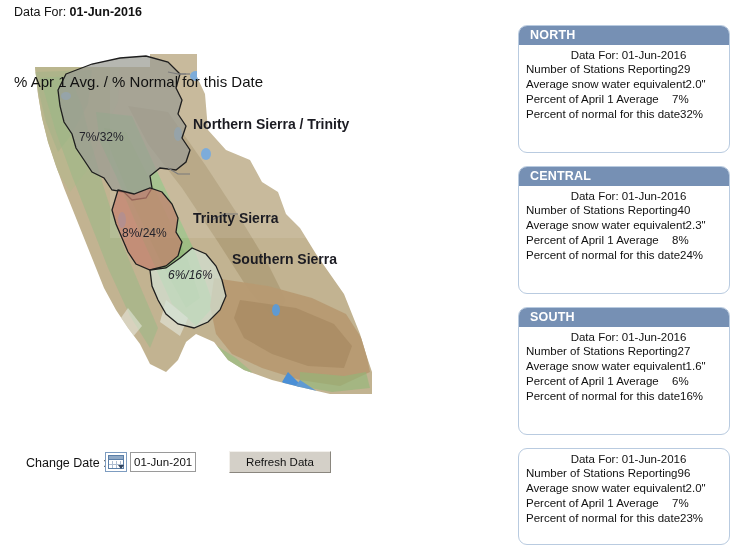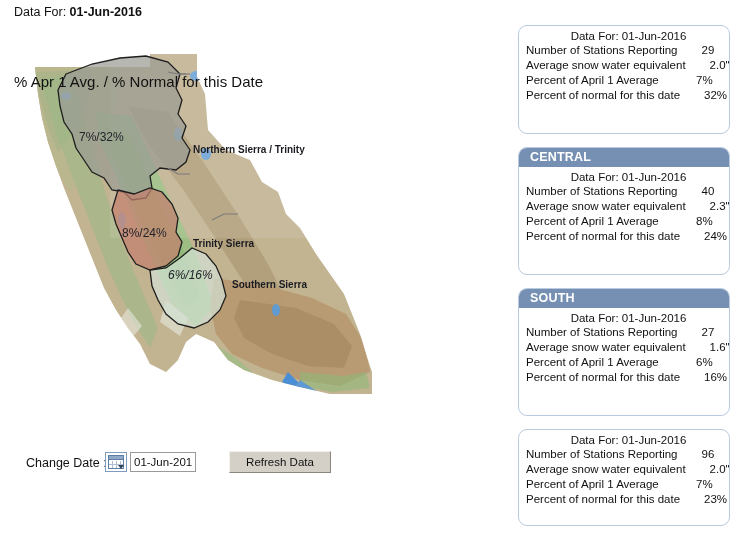--- a/index.html
+++ b/index.html
@@ -31,22 +31,22 @@
   
   #map-panel {
     position:absolute; left:0px; top:42px;
     width:420px; height:395px;
   }
   #map-canvas { position:absolute; left:0; top:0; }
 
   .map-label {
     position:absolute;
     font-family:"Liberation Sans", sans-serif;
-    font-size:10px; font-weight:bold;
-    color:#1b1b22; white-space:nowrap;margin-top:28px;
+    font-size:14px; font-weight:bold;
+    color:#1b1b22; white-space:nowrap;
   }
   #label-northern { left:193px; top:74px; }
   #label-central  { left:193px; top:168px; }
   #label-southern { left:232px; top:209px; }
 
   .region-pct {
     position:absolute;
     font-family:"Liberation Sans", sans-serif;
     font-size:12px; font-weight:normal;
     color:#23232b; white-space:nowrap;
@@ -141,21 +141,20 @@
     color:#111;
     padding:1px 0 1px 12px;
     white-space:nowrap;
   }
   .stat-row {
     display:flex;
     font-size:11.5px;
     color:#111;
     line-height:15px;
     white-space:nowrap;
-    gap:24px;
   }
   .stat-label { flex:0 0 148px; padding-left:2px; }
   .stat-value { flex:1 1 auto; text-align:left; }
   .panel-spacer { height:18px; }
   #panel-north .panel-spacer { height:18px; }
   #panel-statewide .panel-spacer { height:6px; }
 </style>
 </head>
 <body>
 
@@ -267,20 +266,21 @@
   </button>
 
   <input id="date-input" type="text" value="01-Jun-2016" style="">
 
   <button id="refresh-button" type="button">Refresh Data</button>
 </div>
 
 <div id="panels">
 
   <div class="info-panel" id="panel-north">
+    <div class="panel-header">NORTH</div>
     <div class="panel-body">
       <div class="panel-dateline">Data For: 01-Jun-2016</div>
       <div class="stat-row">
         <span class="stat-label">Number of Stations Reporting</span>
         <span class="stat-value">29</span>
       </div>
       <div class="stat-row">
         <span class="stat-label">Average snow water equivalent</span>
         <span class="stat-value">2.0"</span>
       </div>

